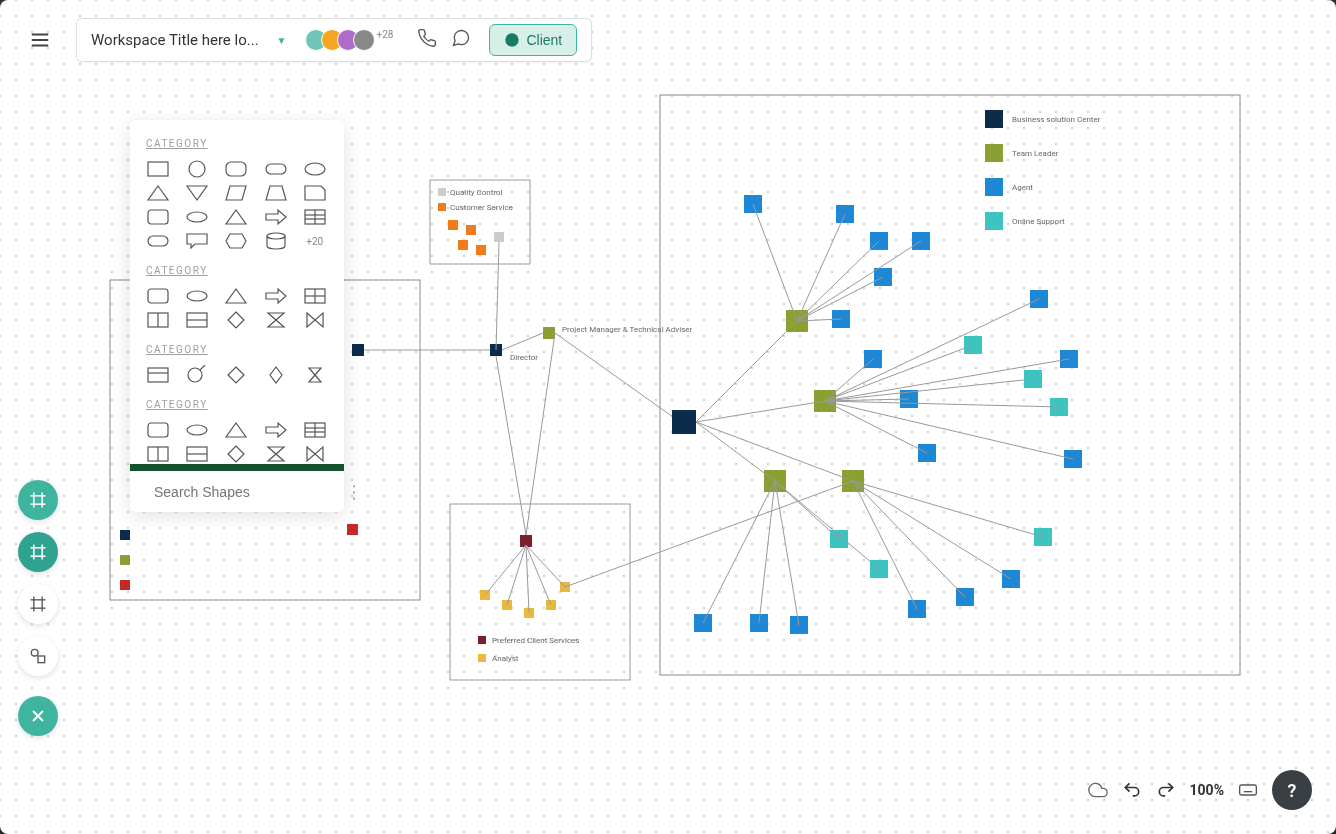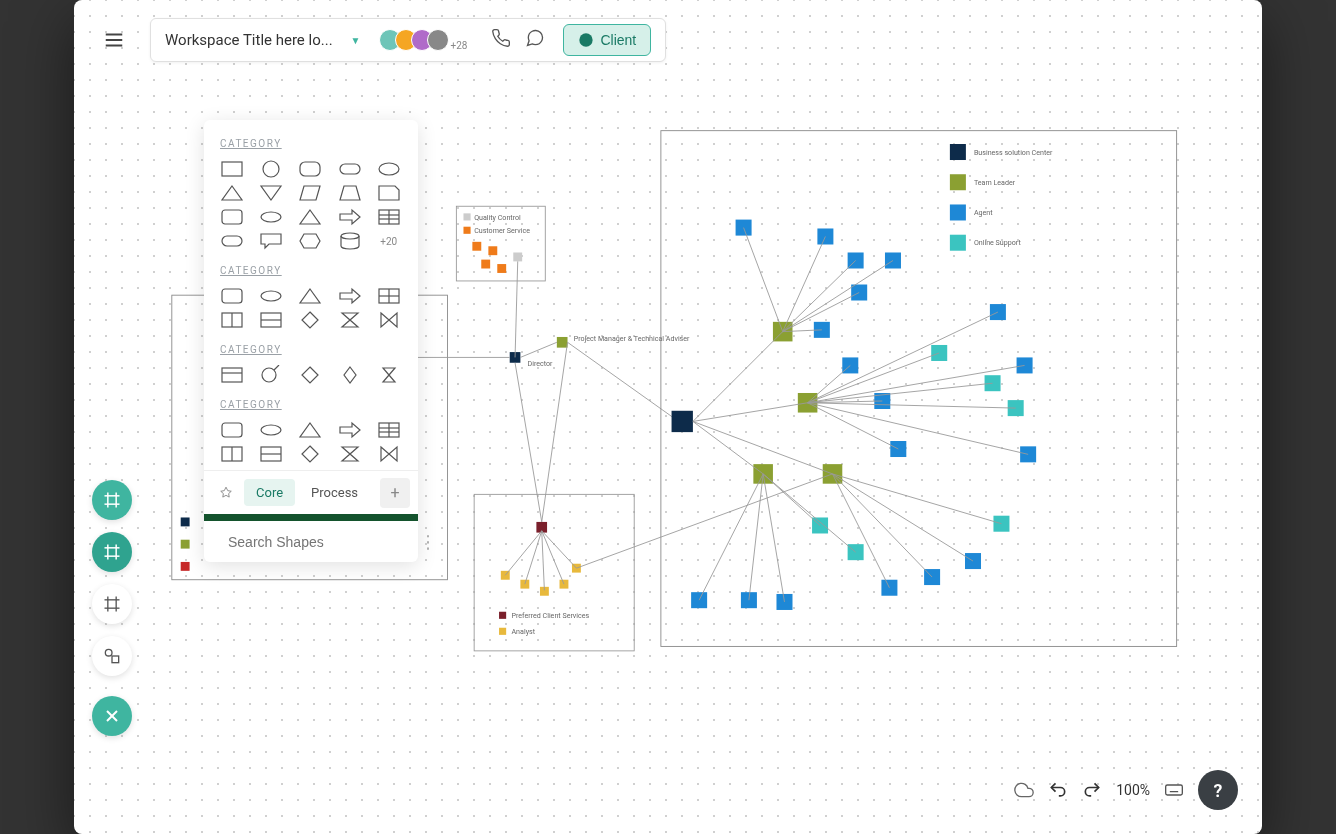--- a/index.html
+++ b/index.html
@@ -1,28 +1,28 @@
 <!DOCTYPE html>
 <html><head>
 <meta charset="utf-8">
 <style>
 * { box-sizing: border-box; margin: 0; padding: 0; }
 body { font-family: -apple-system, BlinkMacSystemFont, "Segoe UI", Roboto, sans-serif; background: #333; display: flex; align-items: center; justify-content: center; min-height: 100vh; }
 
-.app-frame { width: 1188px; height: 834px; background: #fff; position: relative; border-radius: 8px; overflow: hidden; box-shadow: 0 20px 60px rgba(0,0,0,0.5); }
+.app-frame { width: 1336px; height: 834px; background: #fff; position: relative; border-radius: 8px; overflow: hidden; box-shadow: 0 20px 60px rgba(0,0,0,0.5); }
 
 .canvas-bg { position: absolute; inset: 0; background-image: radial-gradient(circle, #d0d0d0 1px, transparent 1px); background-size: 16px 16px; background-position: 8px 8px; }
 
 .topbar { position: absolute; top: 18px; left: 18px; display: flex; align-items: center; gap: 14px; z-index: 20; }
 .hamburger { width: 44px; height: 44px; display: flex; align-items: center; justify-content: center; cursor: pointer; }
 .hamburger svg { width: 22px; height: 22px; }
 .workspace-pill { background: #fff; border: 1px solid #e0e0e0; border-radius: 6px; height: 44px; display: flex; align-items: center; padding: 0 14px; gap: 18px; box-shadow: 0 1px 3px rgba(0,0,0,0.06); }
 .workspace-title { font-size: 15px; color: #333; white-space: nowrap; }
 .caret-down { color: #3fb5a0; font-size: 10px; }
-.avatars { display: flex; align-items: flex-end; }
+.avatars { display: flex; align-items: flex-start; }
 .avatar { width: 22px; height: 22px; border-radius: 50%; margin-left: -6px; border: 1.5px solid #fff; }
 .avatar.a1 { background: #6ec5b8; margin-left: 0; }
 .avatar.a2 { background: #f5a623; }
 .avatar.a3 { background: #b06bc9; }
 .avatar.a4 { background: #888; }
 .avatar-more { font-size: 10px; color: #888; margin-left: 2px; }
 .comm-icons { display: flex; gap: 14px; align-items: center; margin-left: 6px; }
 .comm-icons svg { width: 20px; height: 20px; }
 .share-btn { background: #d6f0e9; border: 1px solid #3fb5a0; color: #1a7a65; border-radius: 6px; height: 32px; padding: 0 14px; display: flex; align-items: center; gap: 6px; font-size: 14px; cursor: pointer; }
 .share-btn svg { width: 16px; height: 16px; }
@@ -30,21 +30,21 @@
 .left-floating { position: absolute; left: 18px; top: 480px; display: flex; flex-direction: column; gap: 12px; z-index: 15; }
 .float-btn { width: 40px; height: 40px; border-radius: 50%; display: flex; align-items: center; justify-content: center; background: #fff; box-shadow: 0 2px 6px rgba(0,0,0,0.12); cursor: pointer; }
 .float-btn.teal { background: #3fb5a0; }
 .float-btn.teal2 { background: #2fa38f; }
 .float-btn svg { width: 20px; height: 20px; }
 
 .shapes-panel { position: absolute; left: 130px; top: 120px; width: 214px; background: #fff; border-radius: 6px; box-shadow: 0 4px 20px rgba(0,0,0,0.12); z-index: 18; padding: 18px 0 0; }
 .shapes-inner { padding: 0 16px; max-height: 470px; overflow: hidden; }
 .cat-label { font-size: 10px; letter-spacing: 1.5px; color: #9aa0a6; margin: 14px 0 10px; text-decoration: underline; }
 .cat-label:first-child { margin-top: 0; }
-.shape-grid { display: grid; grid-template-columns: repeat(5, 1fr); gap: 4px 14px; margin-bottom: 6px; }
+.shape-grid { display: grid; grid-template-columns: repeat(5, 1fr); gap: 4px 14px; }
 .shape-cell { width: 24px; height: 20px; display: flex; align-items: center; justify-content: center; cursor: pointer; }
 .shape-cell svg { width: 24px; height: 20px; stroke: #555; stroke-width: 1.2; fill: none; }
 .more-shapes { font-size: 10px; color: #888; }
 .panel-tabs { display: flex; align-items: center; border-top: 1px solid #eee; height: 44px; padding: 0 8px; gap: 4px; }
 .pin-icon { width: 28px; display: flex; justify-content: center; }
 .tab { padding: 6px 12px; border-radius: 4px; font-size: 13px; color: #555; cursor: pointer; }
 .tab.active { background: #e6f4f0; color: #1a7a65; }
 .tab-add { width: 30px; height: 30px; background: #f0f0f0; border-radius: 4px; display: flex; align-items: center; justify-content: center; color: #888; margin-left: auto; cursor: pointer; }
 .panel-search { display: flex; align-items: center; border-top: 7px solid #14532d; height: 48px; padding: 0 14px; gap: 10px; }
 .panel-search svg { width: 18px; height: 18px; }
@@ -55,21 +55,21 @@
 .canvas svg { width: 100%; height: 100%; }
 .box-outline { fill: none; stroke: #999; stroke-width: 1; }
 .box-outline.thick { stroke: #888; }
 .link { stroke: #999; stroke-width: 1; }
 .lbl { font-size: 8px; fill: #666; font-family: inherit; }
 .legend-sq { stroke: none; }
 
 .bottom-bar { position: absolute; right: 24px; bottom: 24px; display: flex; align-items: center; gap: 14px; z-index: 20; }
 .bb-item { display: flex; align-items: center; justify-content: center; cursor: pointer; }
 .bb-item svg { width: 20px; height: 20px; }
-.zoom-pct { font-size: 14px; font-weight: 400; color: #333; }
+.zoom-pct { font-size: 14px; font-weight: 700; color: #333; }
 .help-btn { width: 40px; height: 40px; border-radius: 50%; background: #3a3f44; color: #fff; display: flex; align-items: center; justify-content: center; font-size: 18px; font-weight: 600; }
 </style>
 </head>
 <body>
 
 <div class="app-frame">
   <div class="canvas-bg"></div>
 
   <div class="topbar">
     <div class="hamburger">
@@ -393,30 +393,20 @@
             </svg>
           </div>
         <div class="shape-cell">
             <svg>
               <polygon points="4,3 20,17 20,3 4,17"></polygon>
             </svg>
           </div>
       </div>
     </div>
 
-    <div class="panel-tabs">
-      <span class="pin-icon">
-          <svg width="14" height="14" viewBox="0 0 24 24" fill="none" stroke="#888" stroke-width="1.6">
-            <path d="M12 2l3 6 6 1-4.5 4 1 6-5.5-3-5.5 3 1-6L3 9l6-1z"></path>
-          </svg>
-        </span>
-      <div class="tab active">Core</div>
-      <div class="tab">Process</div>
-      <div class="tab-add">+</div>
-    </div>
     <div class="panel-search">
       <svg viewBox="0 0 24 24" fill="none" stroke="#999" stroke-width="2">
           <circle cx="11" cy="11" r="7"></circle>
           <line x1="21" y1="21" x2="16" y2="16"></line>
         </svg>
       <input class="search-field" placeholder="Search Shapes" style="">
       <span class="kebab">⋮</span>
     </div>
   </div>
 

